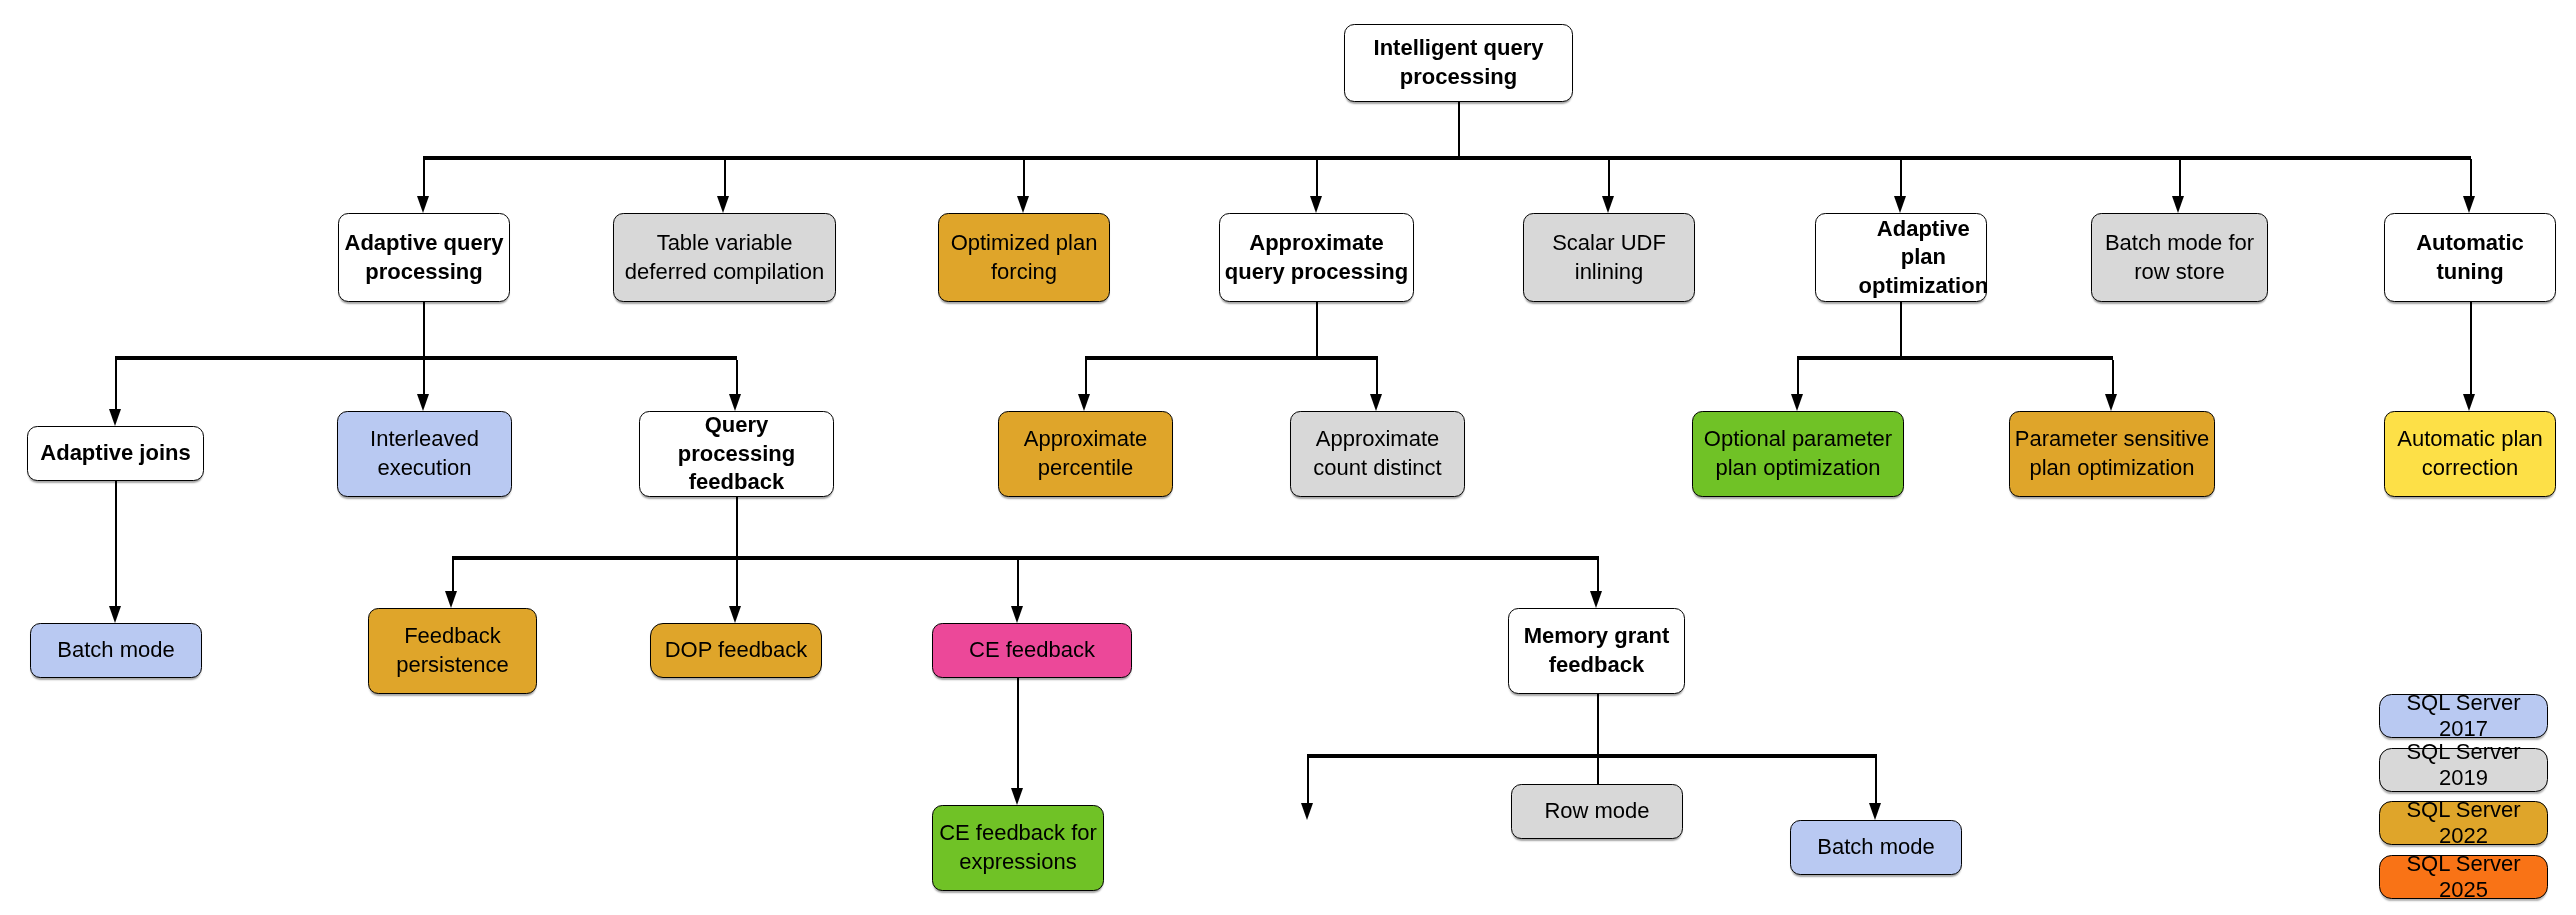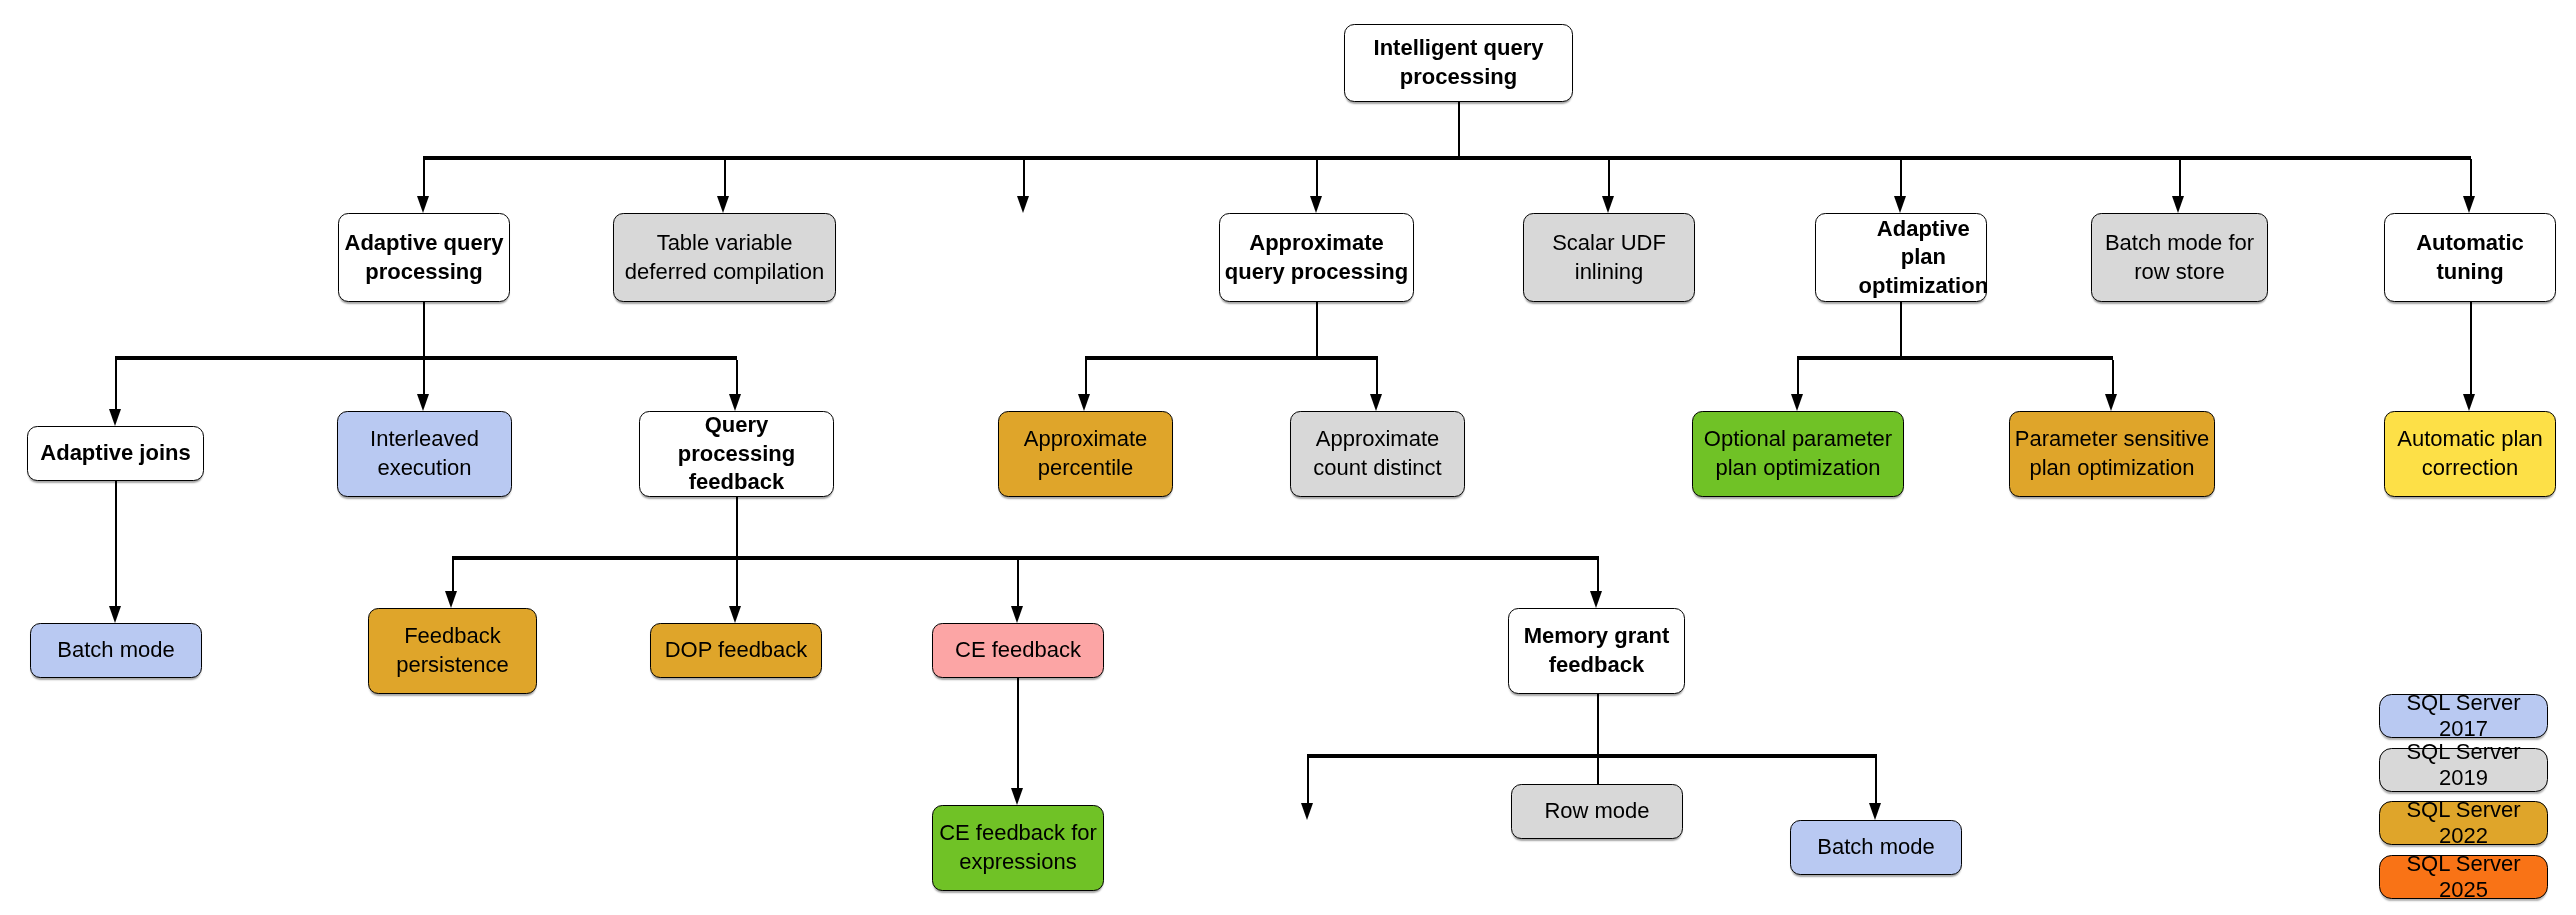--- a/index.html
+++ b/index.html
@@ -113,20 +113,24 @@
     </div>
 
   <div class="node cat" style="left: 338px; top: 213px; width: 172px; height: 89px; background: rgb(255, 255, 255);">
       <span>Adaptive query
 processing</span>
     </div>
   <div class="node" style="left: 613px; top: 213px; width: 223px; height: 89px; background: rgb(216, 216, 216);">
       <span>Table variable
 deferred compilation</span>
     </div>
+  <div class="node" style="left: 938px; top: 213px; width: 172px; height: 89px; background: rgb(223, 165, 42);">
+      <span>Optimized plan
+forcing</span>
+    </div>
   <div class="node cat" style="left: 1219px; top: 213px; width: 195px; height: 89px; background: rgb(255, 255, 255);">
       <span>Approximate
 query processing</span>
     </div>
   <div class="node" style="left: 1523px; top: 213px; width: 172px; height: 89px; background: rgb(216, 216, 216);">
       <span>Scalar UDF
 inlining</span>
     </div>
   <div class="node cat" style="left: 1815px; top: 213px; width: 172px; height: 89px; background: rgb(255, 255, 255); padding-left: 48px;">
       <span>Adaptive plan
@@ -173,24 +177,24 @@
 correction</span>
     </div>
 
   <div class="node" style="left: 30px; top: 623px; width: 172px; height: 55px; background: rgb(185, 201, 242);">
       <span>Batch mode</span>
     </div>
   <div class="node" style="left: 368px; top: 608px; width: 169px; height: 86px; background: rgb(223, 165, 42);">
       <span>Feedback
 persistence</span>
     </div>
-  <div class="node" style="left: 650px; top: 623px; width: 172px; height: 55px; background: rgb(223, 165, 42);">
+  <div class="node" style="left: 650px; top: 623px; width: 172px; height: 55px; background: rgb(223, 165, 42); border-radius: 13px;">
       <span>DOP feedback</span>
     </div>
-  <div class="node" style="left: 932px; top: 623px; width: 172px; height: 55px; background: #fca5a5;">
+  <div class="node" style="left: 932px; top: 623px; width: 200px; height: 55px; background: #ec4899;">
       <span>CE feedback</span>
     </div>
   <div class="node cat" style="left: 1508px; top: 608px; width: 177px; height: 86px; background: rgb(255, 255, 255);">
       <span>Memory grant
 feedback</span>
     </div>
 
   <div class="node" style="left: 932px; top: 805px; width: 172px; height: 86px; background: rgb(112, 194, 38);">
       <span>CE feedback for
 expressions</span>

